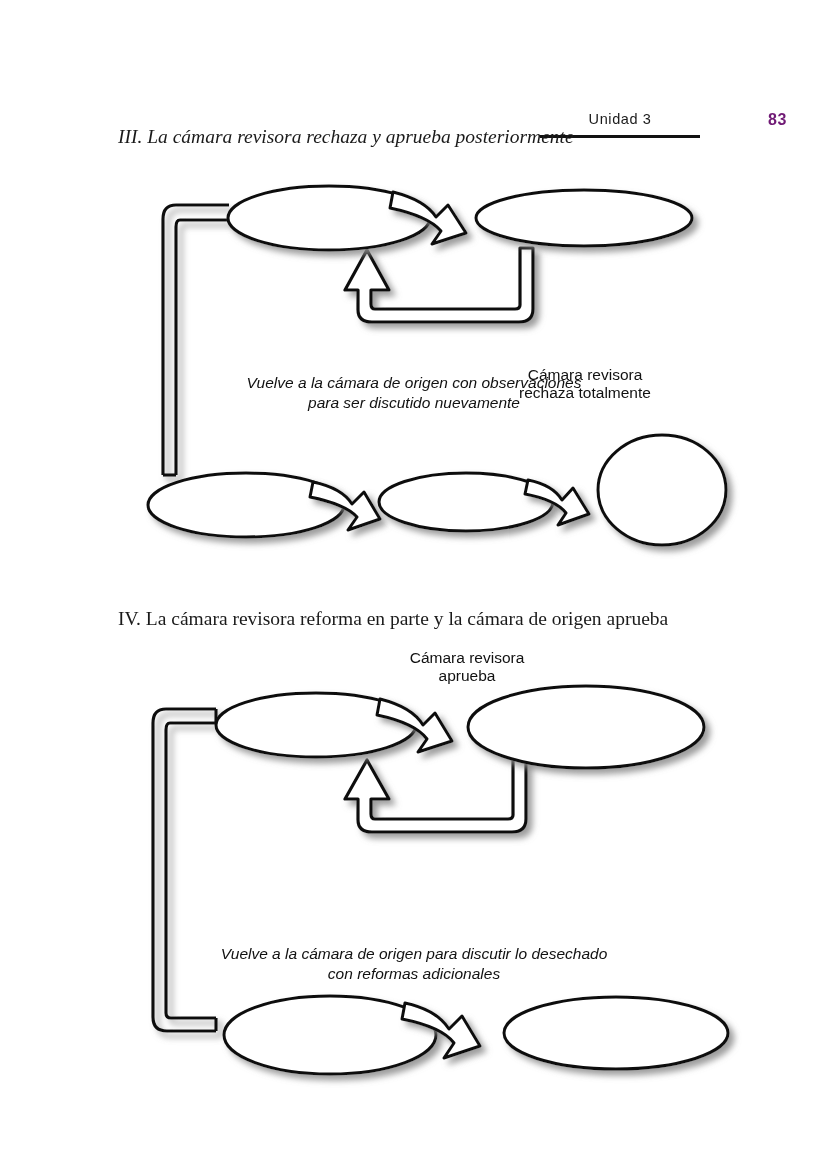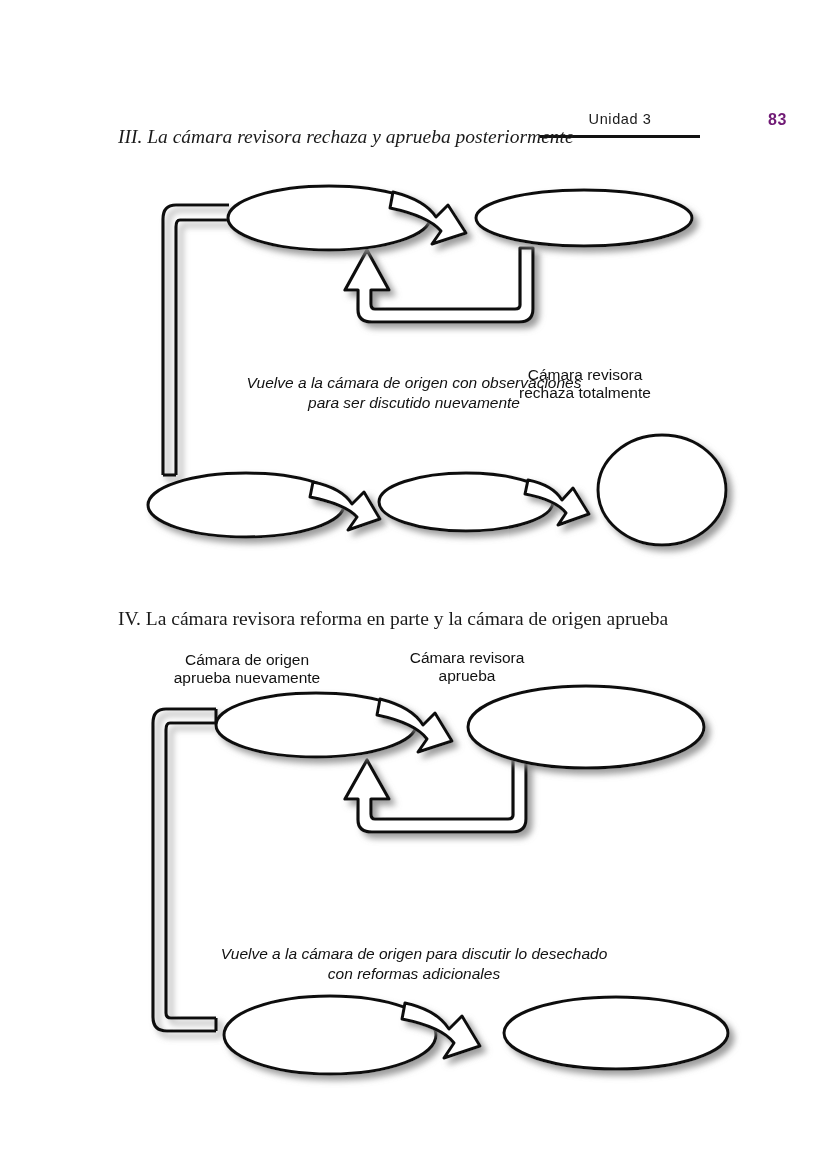--- a/index.html
+++ b/index.html
@@ -194,22 +194,20 @@
                Q 556,330 525,324 Z" fill="#ffffff" stroke="#111111" stroke-width="3" stroke-linejoin="round"></path>
     </g>
 
     <g filter="url(#sh1)">
       <ellipse cx="662" cy="320" rx="64" ry="55" fill="#ffffff" stroke="#111111" stroke-width="3"></ellipse>
     </g>
   </svg>
 
   <div class="node-text" style="left:492px; top:196px; width:186px;">Cámara revisora
 rechaza totalmente</div>
-  <div class="node-text" style="left:158px; top:481px; width:178px;">Cámara de origen
-aprueba nuevamente</div>
   <div class="node-text" style="left:385px; top:479px; width:164px;">Cámara revisora
 aprueba</div>
 </div>
 
 <div class="caption-text" style="top:373px;">Vuelve a la cámara de origen con observaciones
 para ser discutido nuevamente</div>
 
 <div class="section-heading" id="heading-4">IV. La cámara revisora reforma en parte y la cámara de origen aprueba</div>
 
 <div class="diagram" id="diagram-2">

